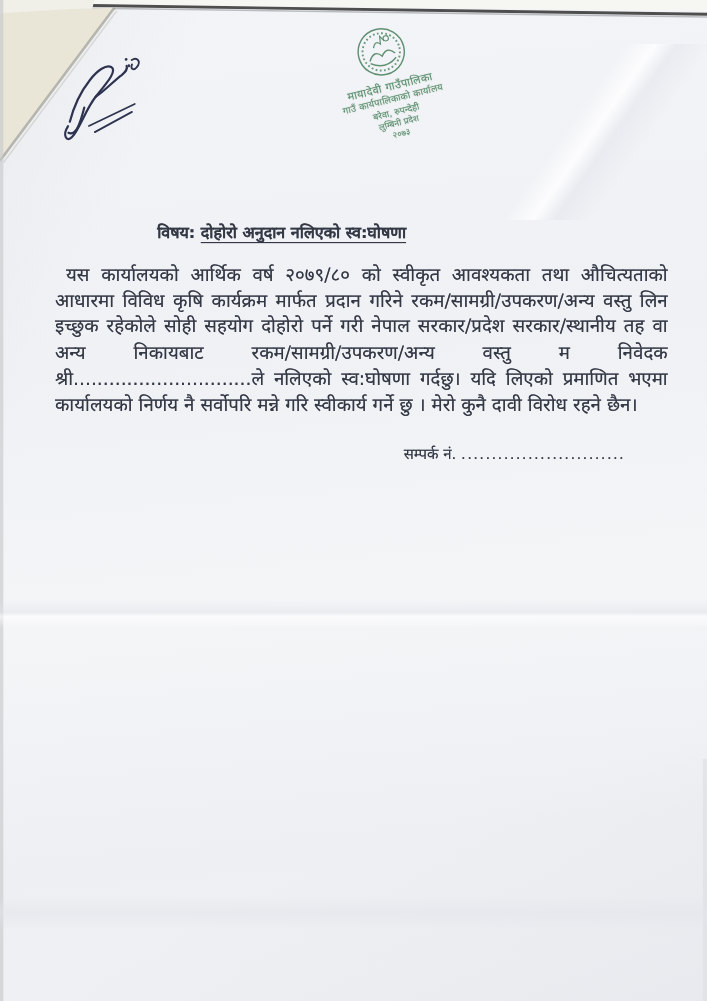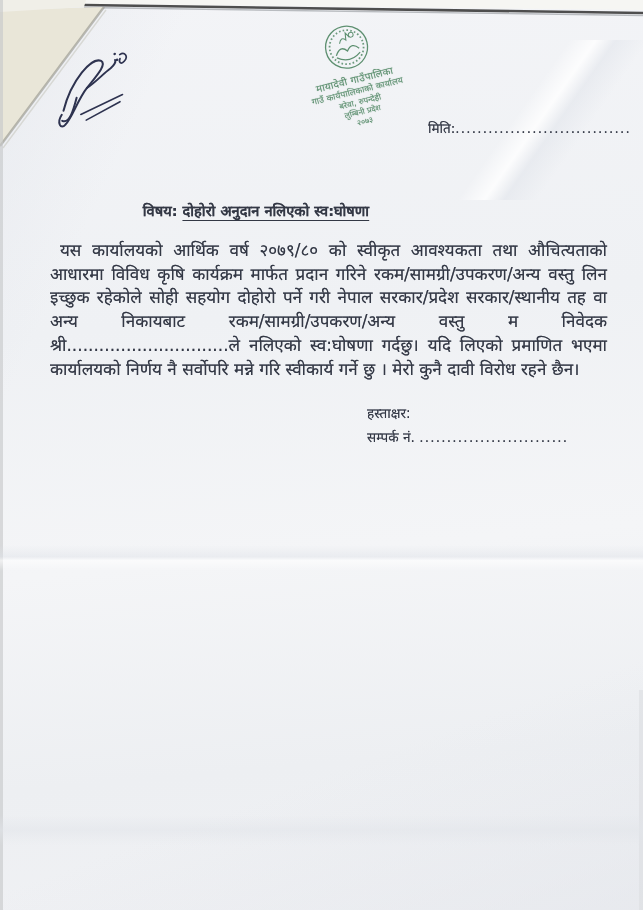--- a/index.html
+++ b/index.html
@@ -103,38 +103,31 @@
         <path d="M 15 32 q 12 9 24 0" stroke-width="1.2"></path>
       </g>
     </svg>
     <div class="s1">मायादेवी गाउँपालिका</div>
     <div class="s2">गाउँ कार्यपालिकाको कार्यालय</div>
     <div class="s3">बरेवा, रुपन्देही</div>
     <div class="s4">लुम्बिनी प्रदेश</div>
     <div class="s5">२०७३</div>
   </div>
 
-  <div class="date-line txt">
-    <span>मिति:</span><span class="dots">................................</span>
-  </div>
 
   <div class="recipient txt">
   </div>
 
   <div class="subject txt">
     <span>विषय:</span>
     <span class="underlined">दोहोरो अनुदान नलिएको स्व:घोषणा</span>
   </div>
 
   <div class="body-par txt">यस कार्यालयको आर्थिक वर्ष २०७९/८० को स्वीकृत आवश्यकता तथा औचित्यताको आधारमा विविध कृषि कार्यक्रम मार्फत प्रदान गरिने रकम/सामग्री/उपकरण/अन्य वस्तु लिन इच्छुक रहेकोले सोही सहयोग दोहोरो पर्ने गरी नेपाल सरकार/प्रदेश सरकार/स्थानीय तह वा अन्य निकायबाट रकम/सामग्री/उपकरण/अन्य वस्तु म निवेदक श्री..............................ले नलिएको स्व:घोषणा गर्दछु। यदि लिएको प्रमाणित भएमा कार्यालयको निर्णय नै सर्वोपरि मन्ने गरि स्वीकार्य गर्ने छु । मेरो कुनै दावी विरोध रहने छैन।</div>
 
   <div class="sig-block txt">
     <div class="sig-row">
-      <span>हस्ताक्षर:</span>
-      <span class="dots"></span>
-    </div>
-    <div class="sig-row">
       <span>सम्पर्क नं.</span>
       <span class="dots">...........................</span>
     </div>
   </div>
 
 </div>
 
 </body></html>

